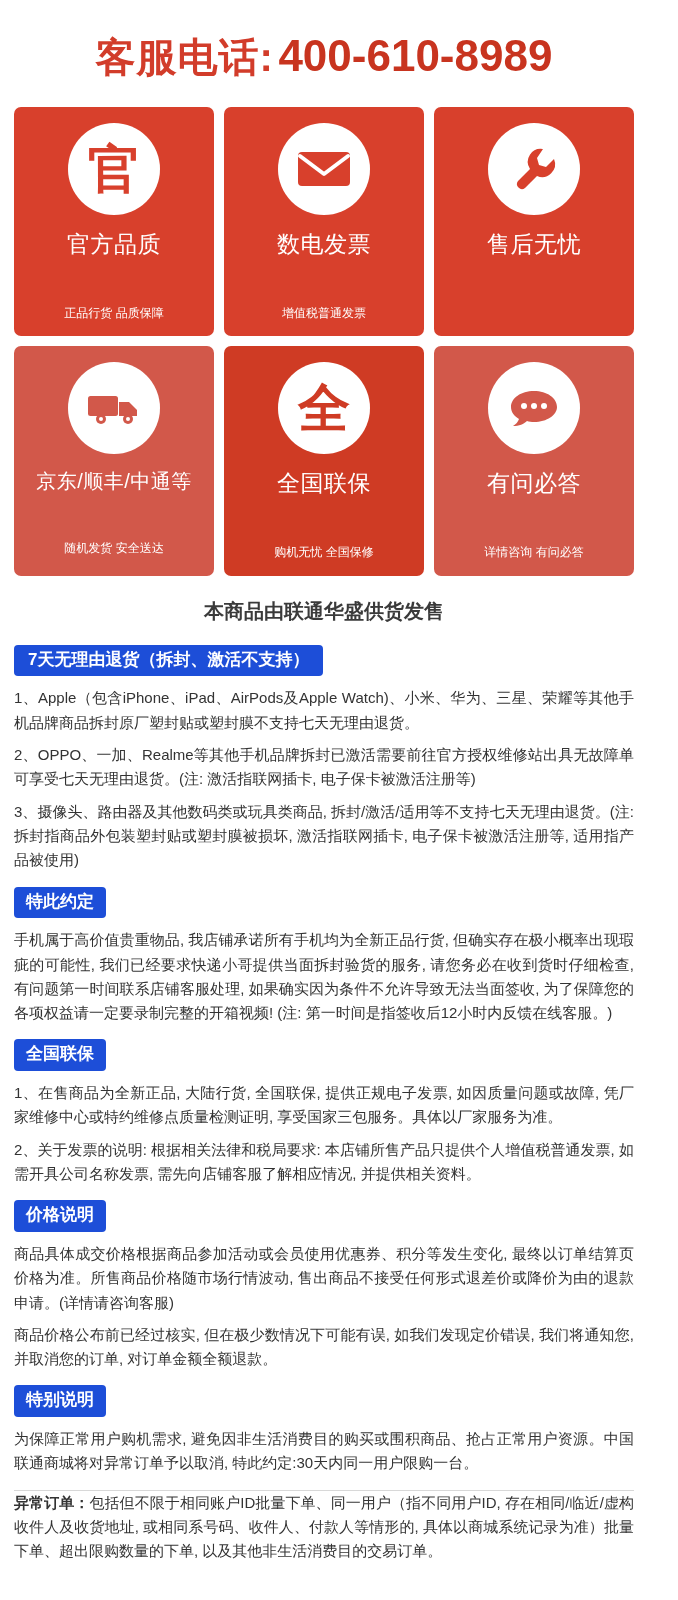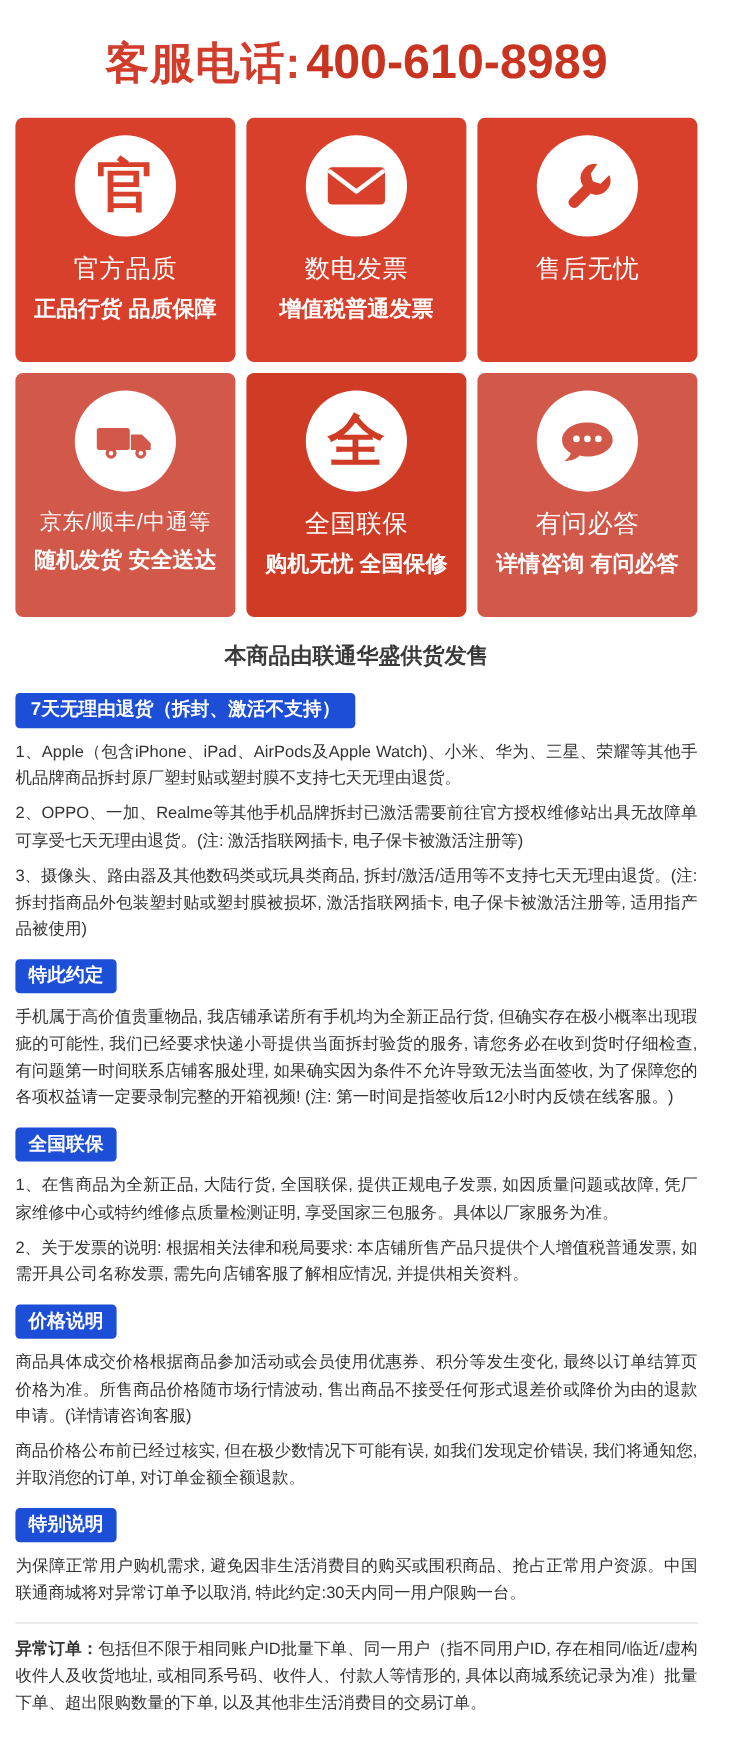--- a/index.html
+++ b/index.html
@@ -74,23 +74,24 @@
   .card .title {
     font-size: 23px;
     font-weight: normal;
     margin-bottom: 7px;
     letter-spacing: 0.5px;
   }
   .card .title.small {
     font-size: 20px;
   }
   .card .sub {
-    font-size: 20px;
+    font-size: 12px;
     line-height: 1.45;
-    font-weight: bold;
+    font-weight: normal;
+    margin-top: 38px;
   }
 
   
   .icon-svg { display:block; }
 
   
   .supplier {
     text-align: center;
     font-size: 20px;
     font-weight: bold;
@@ -120,21 +121,21 @@
     text-align: justify;
   }
   .para:last-child { margin-bottom: 0; }
   .section-body { margin-bottom: 14px; }
 
   .abnormal {
     font-size: 15px;
     line-height: 1.62;
     color: #333;
     border-top: 1px solid #d8d8d8;
-    padding-top: 12px;
+    padding-top: 0;
     margin-top: 8px;
     text-align: justify;
   }
   .abnormal b { font-weight: bold; }
 </style>
 </head>
 <body>
 
 <div class="page">
 

